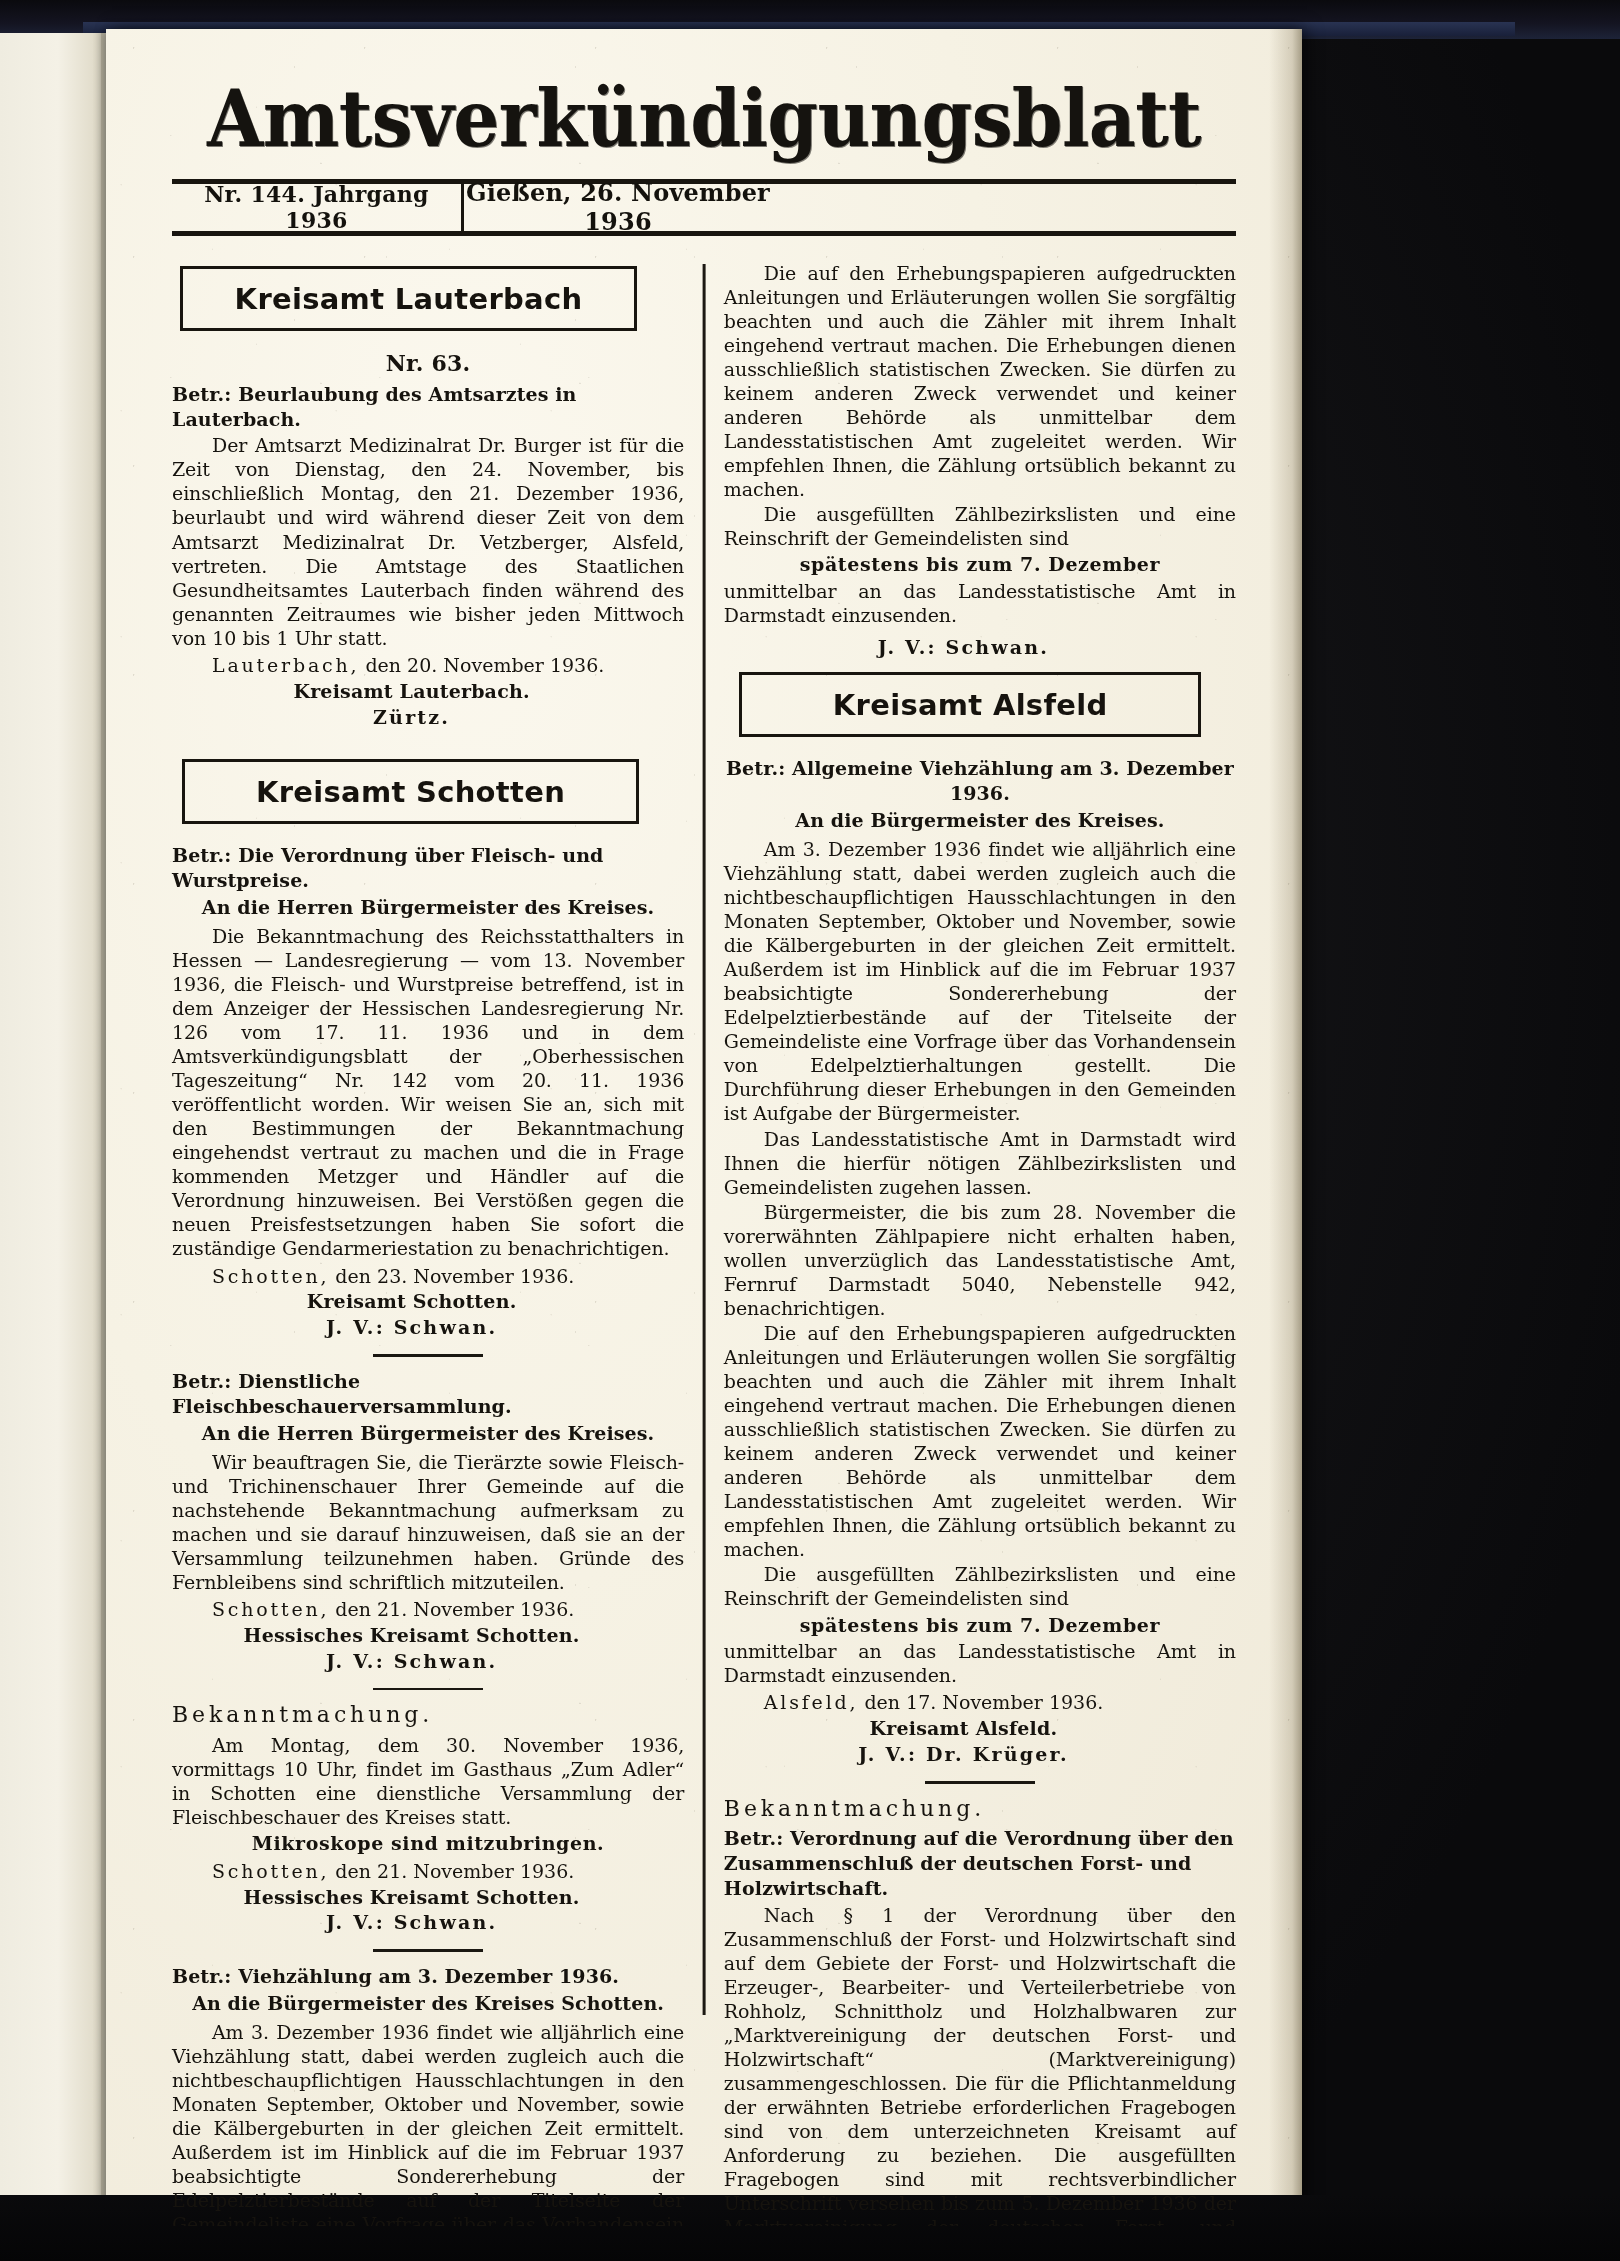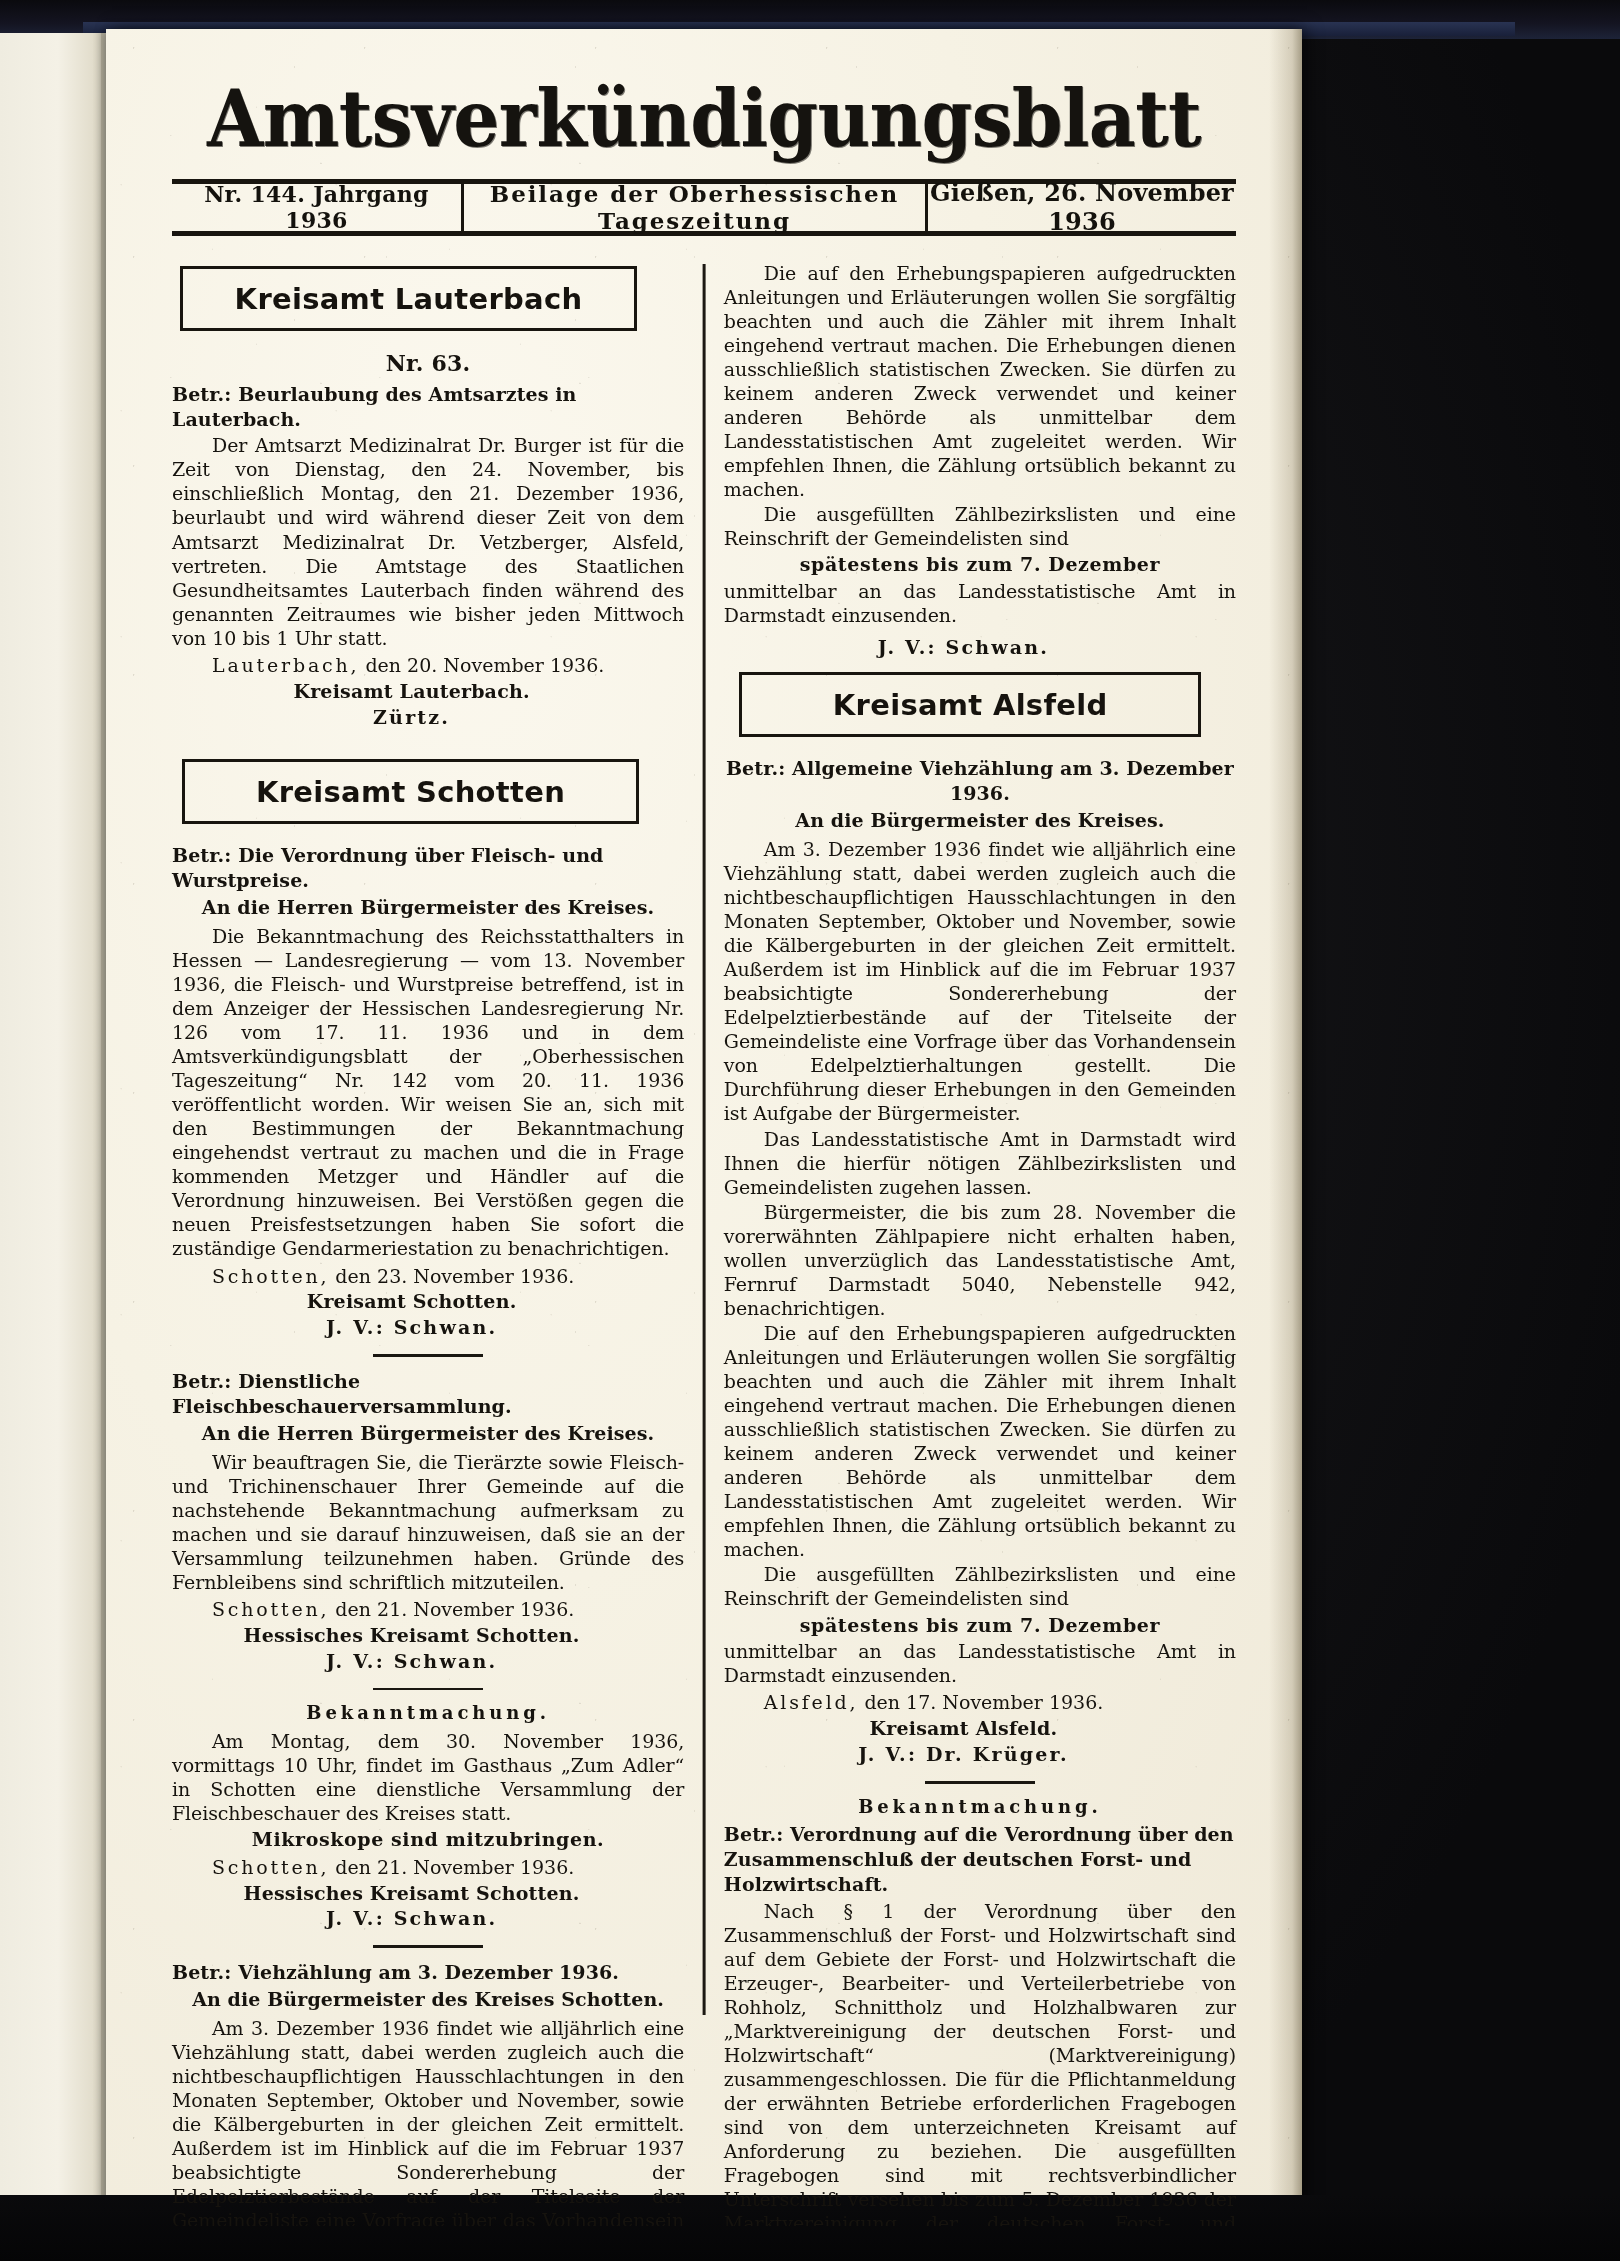--- a/index.html
+++ b/index.html
@@ -288,23 +288,22 @@
   }
 
   .divider {
     width: 110px;
     height: 2.8px;
     background: #1a1711;
     margin: 14.3px auto 12px auto;
   }
 
   .bekannt {
-    text-align: center;
-    font-weight: 700;
-    font-size: 18px;
+    font-weight: 400;
+    font-size: 22px;
     letter-spacing: 3.9px;
     margin: 7.7px 0 5.5px 0;
   }
 </style>
 </head>
 <body>
 
 <div id="scan">
 
   <div class="binding-top"></div>
@@ -317,21 +316,20 @@
     <div class="fore-edge"></div>
 
     <div class="sheet-inner">
 
       <div class="masthead">
         <div class="masthead-title">Amtsverkündigungsblatt</div>
       </div>
 
       <div class="issue-bar">
         <div class="issue-left">Nr. 144. Jahrgang 1936</div>
-        <div class="issue-mid">Beilage der Oberhessischen Tageszeitung</div>
         <div class="issue-right">Gießen, 26. November 1936</div>
       </div>
 
       <div class="columns">
 
         <div class="col">
 
           <div class="office-box lauterbach">
             <span class="office-box-label">Kreisamt Lauterbach</span>
           </div>

